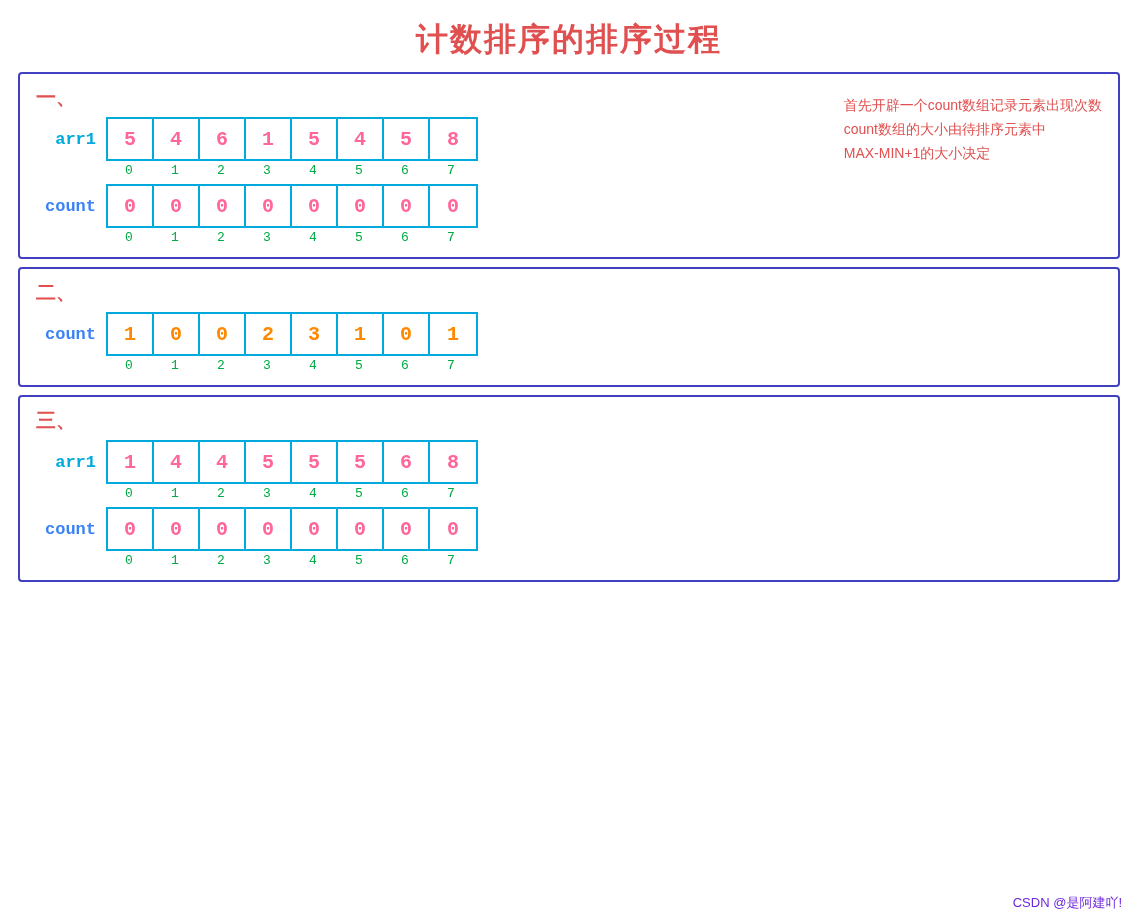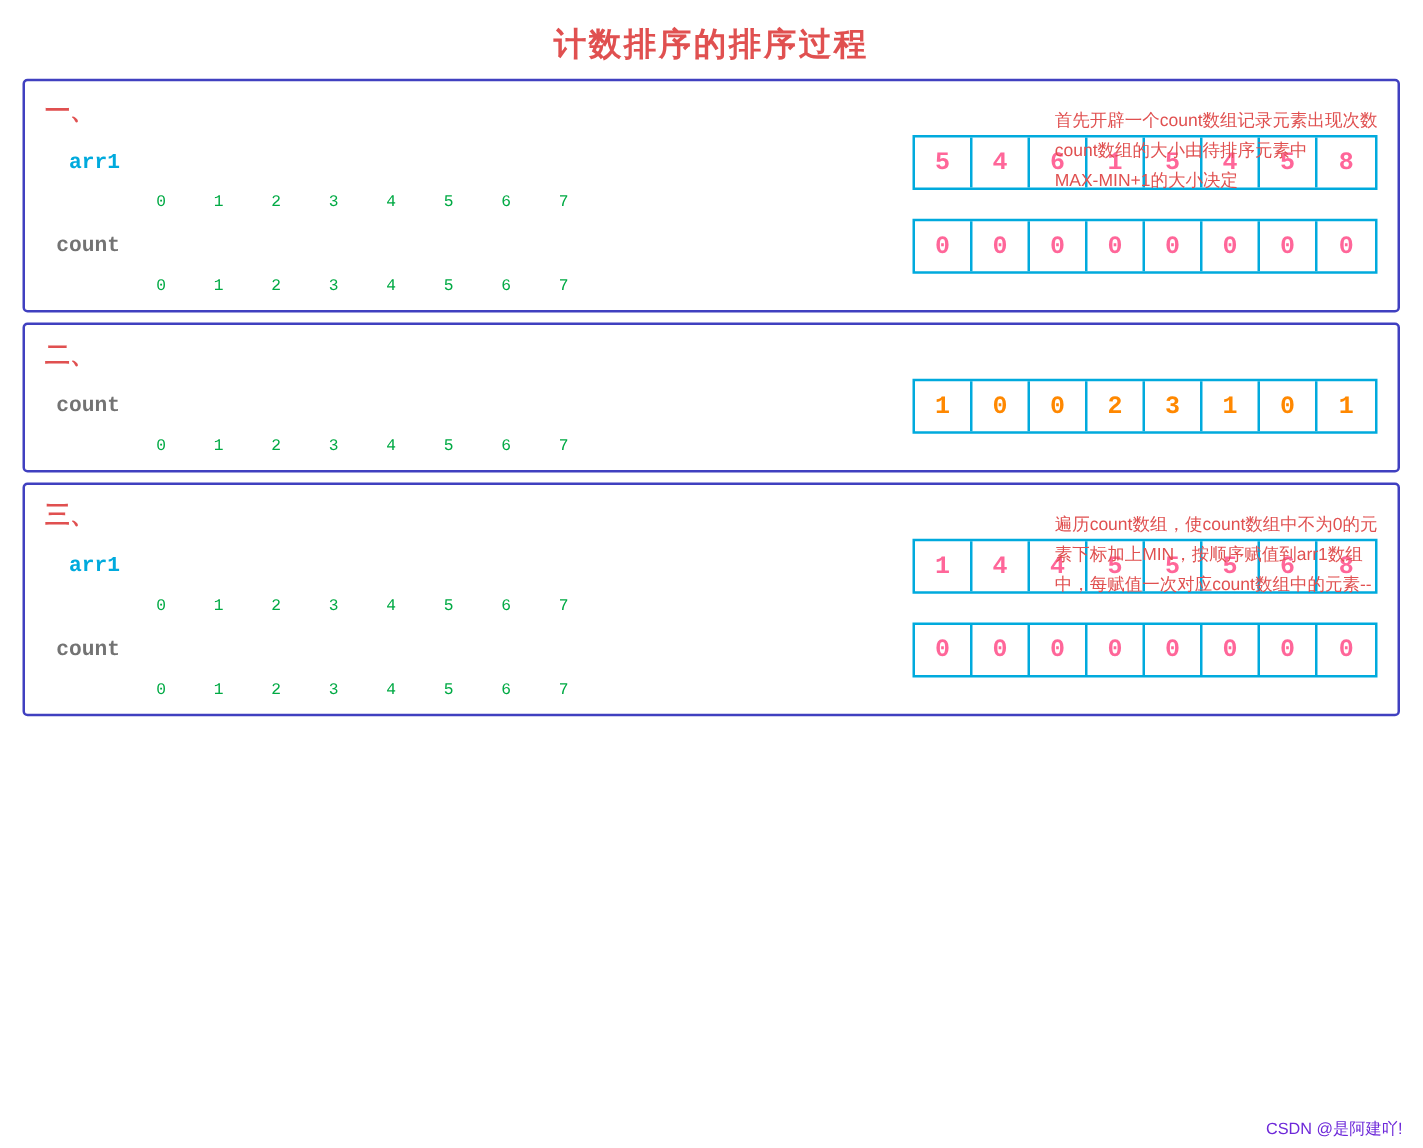--- a/index.html
+++ b/index.html
@@ -8,21 +8,21 @@
       font-family: 'Courier New', monospace;
       width: 1138px;
       height: 918px;
       overflow: hidden;
       position: relative;
     }
 
     .page-title {
       text-align: center;
       color: #e05050;
-      font-size: 26px;
+      font-size: 32px;
       font-weight: bold;
       padding: 18px 0 10px 0;
       letter-spacing: 2px;
     }
 
     .sections-container {
       display: flex;
       flex-direction: column;
       padding: 0 18px;
       gap: 0;
@@ -42,34 +42,33 @@
       font-weight: bold;
       margin-bottom: 4px;
       font-family: 'STKaiti', 'KaiTi', serif;
     }
 
     .array-row {
       display: flex;
       align-items: center;
       margin-bottom: 2px;
       margin-top: 6px;
-      justify-content: space-between;
     }
 
     .array-label {
       font-size: 17px;
       font-weight: bold;
       width: 60px;
       text-align: right;
       margin-right: 10px;
       font-family: 'Courier New', monospace;
     }
 
     .array-label.arr1 { color: #00aadd; }
-    .array-label.count { color: #737373; }
+    .array-label.count { color: #3b82f6; }
 
     .array-cells {
       display: flex;
       border: 2px solid #00aadd;
     }
 
     .cell {
       width: 46px;
       height: 40px;
       border-right: 2px solid #00aadd;
@@ -246,17 +245,16 @@
       <div class="index-row">
         <div class="index-cell">0</div>
         <div class="index-cell">1</div>
         <div class="index-cell">2</div>
         <div class="index-cell">3</div>
         <div class="index-cell">4</div>
         <div class="index-cell">5</div>
         <div class="index-cell">6</div>
         <div class="index-cell">7</div>
       </div>
-      <div class="description">遍历count数组，使count数组中不为0的元<br>素下标加上MIN，按顺序赋值到arr1数组<br>中，每赋值一次对应count数组中的元素--</div>
     </div>
   </div>
 
 <div class="watermark">CSDN @是阿建吖!</div>
 
 </body></html>

